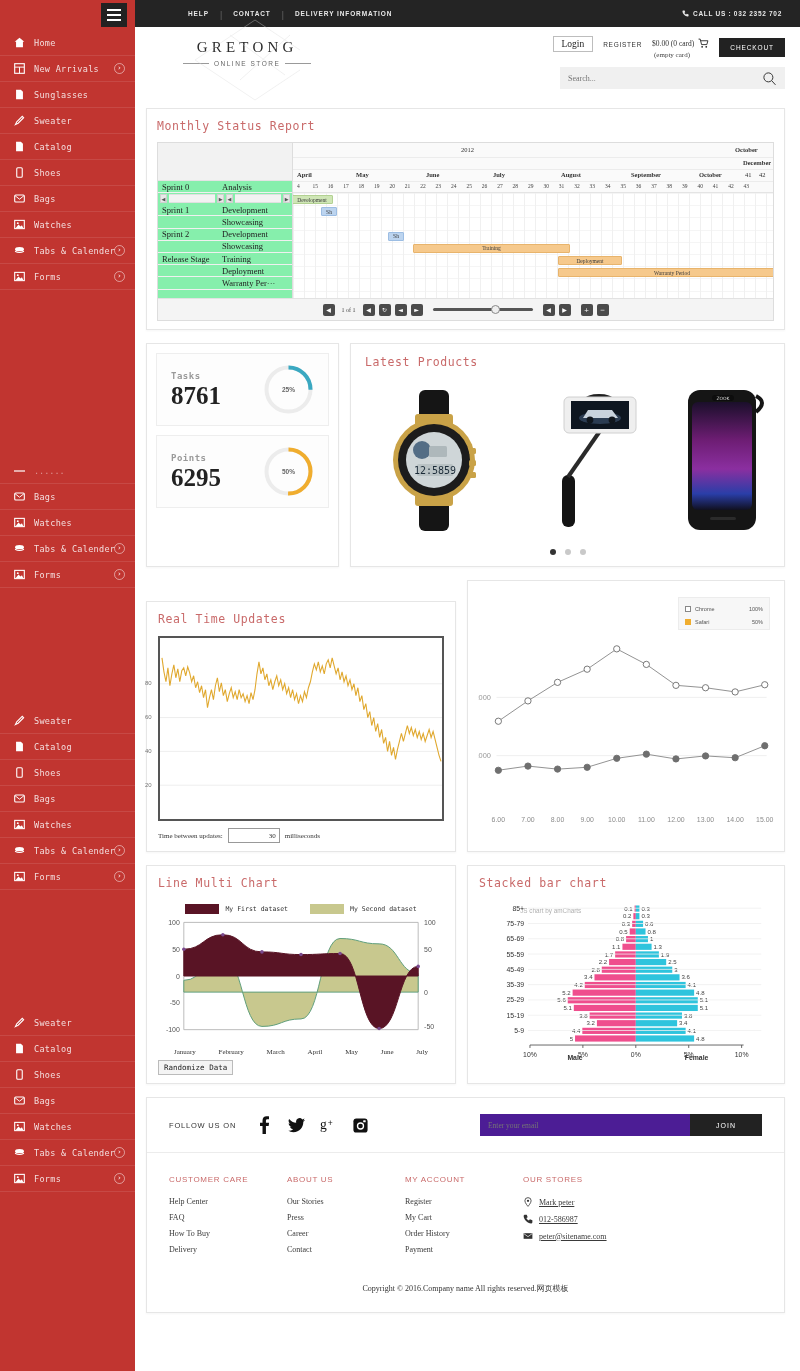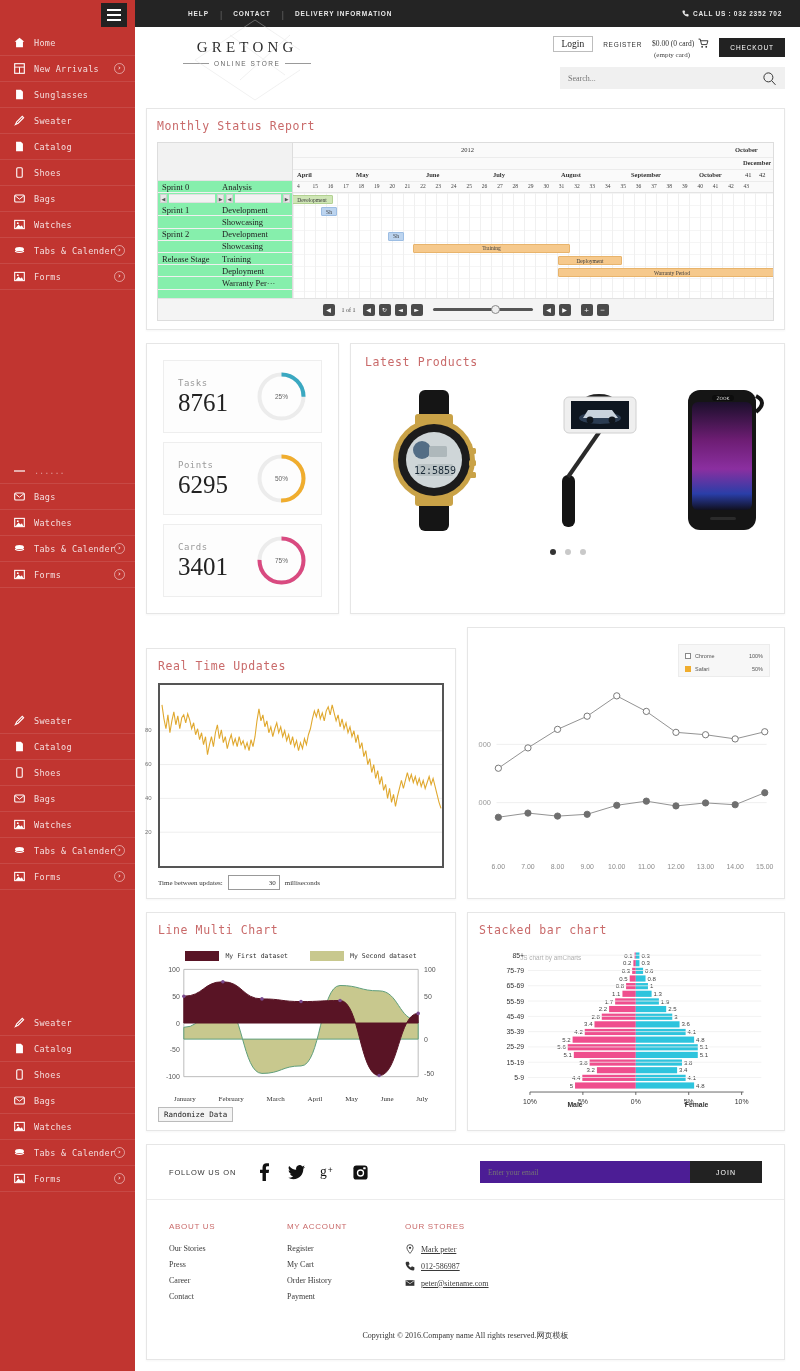--- a/index.html
+++ b/index.html
@@ -176,21 +176,21 @@
     display:flex;align-items:center;justify-content:center;color:#fff;font-size:6px;
     font-family:"DejaVu Sans",sans-serif; cursor:pointer;
   }
   .tb-txt { font-family:"Liberation Serif",serif; font-size:6px; color:#444; margin:0 3px;}
   .tb-slider { width:100px; height:12px; display:flex; align-items:center; position:relative; margin:0 6px;}
   .tb-slider-track { width:100%; height:3px; background:#555; border-radius:2px;}
   .tb-slider-thumb { position:absolute; left:58%; width:9px;height:9px;border-radius:50%;background:#eee;border:1px solid #888;}
 
   
   .row2 { display: flex; gap: 11px; margin: 13px 15px 0 11px; }
-  #stats-card { width: 193px; padding: 16px; flex:none; }
+  #stats-card { width: 193px; padding: 9px; flex:none;font-weight:bold; }
   .stat {
     background:#fdfdfd; border:1px solid #eeeeee; height: 73px;
     display:flex; align-items:center; justify-content:space-between;
     padding: 0 13px 0 14px; margin-bottom: 9px;
   }
   .stat:last-child { margin-bottom:0; }
   .stat-label {
     font-family:"DejaVu Sans Mono", monospace; font-size: 9px;
     color:#9a9a9a; letter-spacing:.5px;
   }
@@ -716,30 +716,20 @@
           </div>
           <div class="stat">
             <div>
               <div class="stat-label">Points</div>
               <div class="stat-value">6295</div>
             </div>
             <div class="donut"><svg width="53" height="53" viewBox="0 0 53 53">
                 <circle cx="26.5" cy="26.5" r="22" fill="none" stroke="#ececec" stroke-width="4"></circle>
                 <circle cx="26.5" cy="26.5" r="22" fill="none" stroke="#f0ad2e" stroke-width="4" stroke-linecap="butt" stroke-dasharray="69.12 138.23" transform="rotate(-90 26.5 26.5)"></circle>
               </svg><div class="donut-pct">50%</div></div>
-          </div>
-          <div class="stat">
-            <div>
-              <div class="stat-label">Cards</div>
-              <div class="stat-value">3401</div>
-            </div>
-            <div class="donut"><svg width="53" height="53" viewBox="0 0 53 53">
-                <circle cx="26.5" cy="26.5" r="22" fill="none" stroke="#ececec" stroke-width="4"></circle>
-                <circle cx="26.5" cy="26.5" r="22" fill="none" stroke="#d94a80" stroke-width="4" stroke-linecap="butt" stroke-dasharray="103.67 138.23" transform="rotate(-90 26.5 26.5)"></circle>
-              </svg><div class="donut-pct">75%</div></div>
           </div>
         </div>
     </div>
     <div class="card" id="products-card">
       <div class="card-title">Latest Products</div>
       <div class="prod-strip">
 
         <svg width="135" height="145" viewBox="0 0 135 145">
           <rect x="52" y="2" width="30" height="42" rx="6" fill="#151515"></rect>
           <rect x="52" y="100" width="30" height="43" rx="6" fill="#151515"></rect>
@@ -1075,20 +1065,27 @@
           <rect x="12.2" y="2.6" width="3" height="2.4" rx="0.6" fill="#fff"></rect>
         </svg>
       </span>
       <div class="news-wrap">
         <input class="news-input" type="text" placeholder="Enter your email" style="">
         <button class="btn-join">JOIN</button>
       </div>
     </div>
     <div class="foot-cols" id="foot-cols">
         <div class="fcol">
+          <div class="fcol-h">CUSTOMER CARE</div>
+          <div class="fcol-li">Help Center</div>
+          <div class="fcol-li">FAQ</div>
+          <div class="fcol-li">How To Buy</div>
+          <div class="fcol-li">Delivery</div>
+        </div>
+        <div class="fcol">
           <div class="fcol-h">ABOUT US</div>
           <div class="fcol-li">Our Stories</div>
           <div class="fcol-li">Press</div>
           <div class="fcol-li">Career</div>
           <div class="fcol-li">Contact</div>
         </div>
         <div class="fcol">
           <div class="fcol-h">MY ACCOUNT</div>
           <div class="fcol-li">Register</div>
           <div class="fcol-li">My Cart</div>

